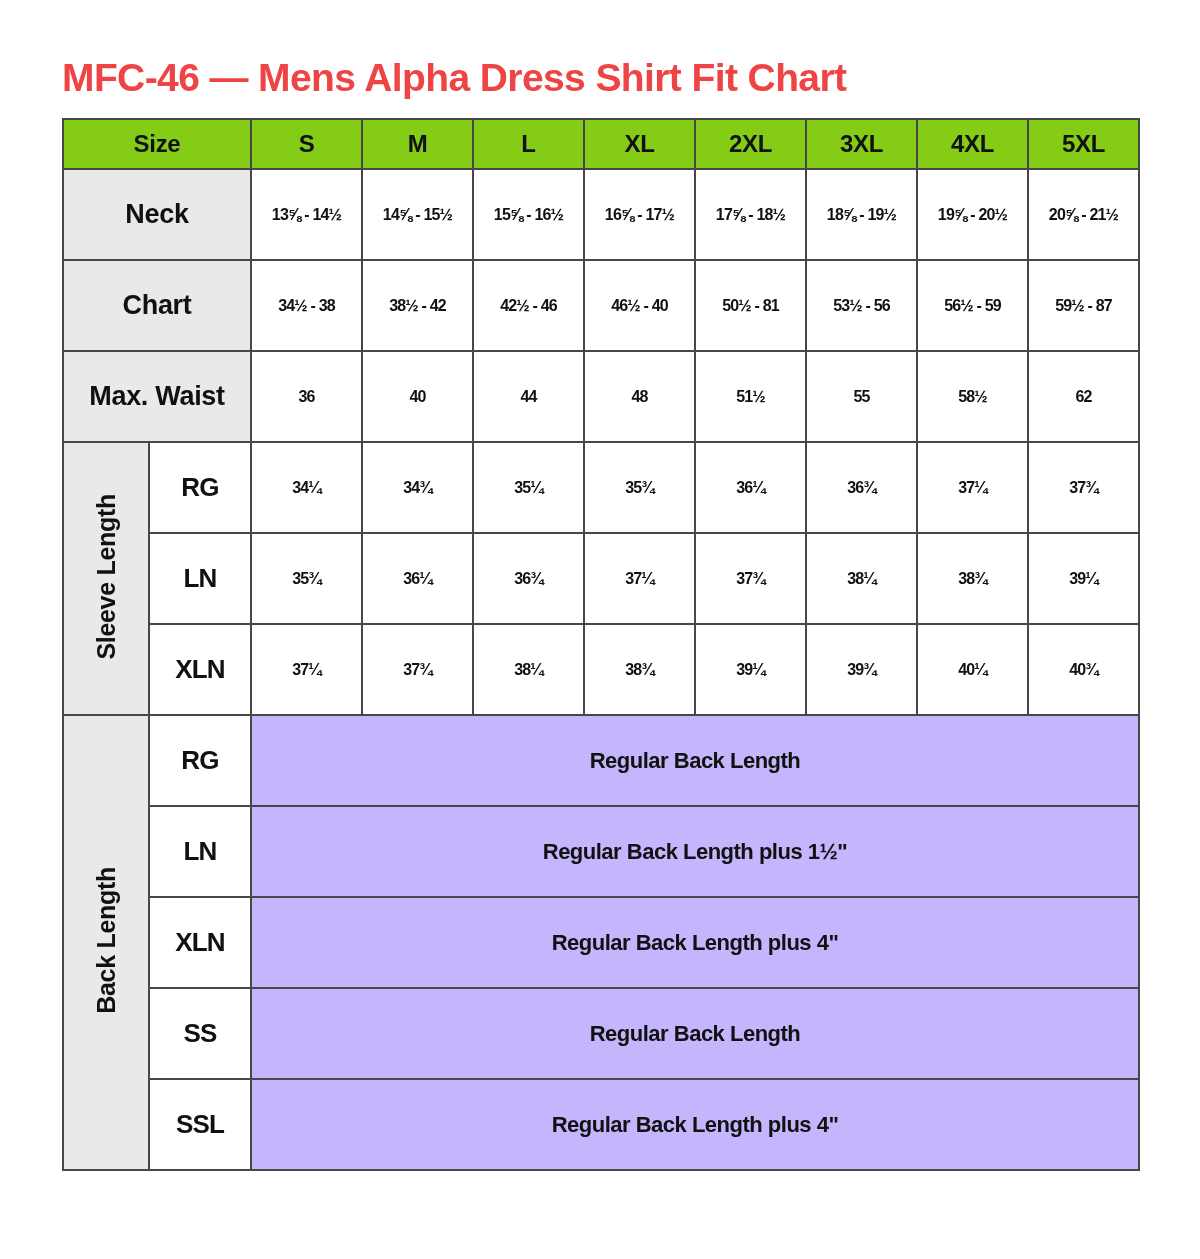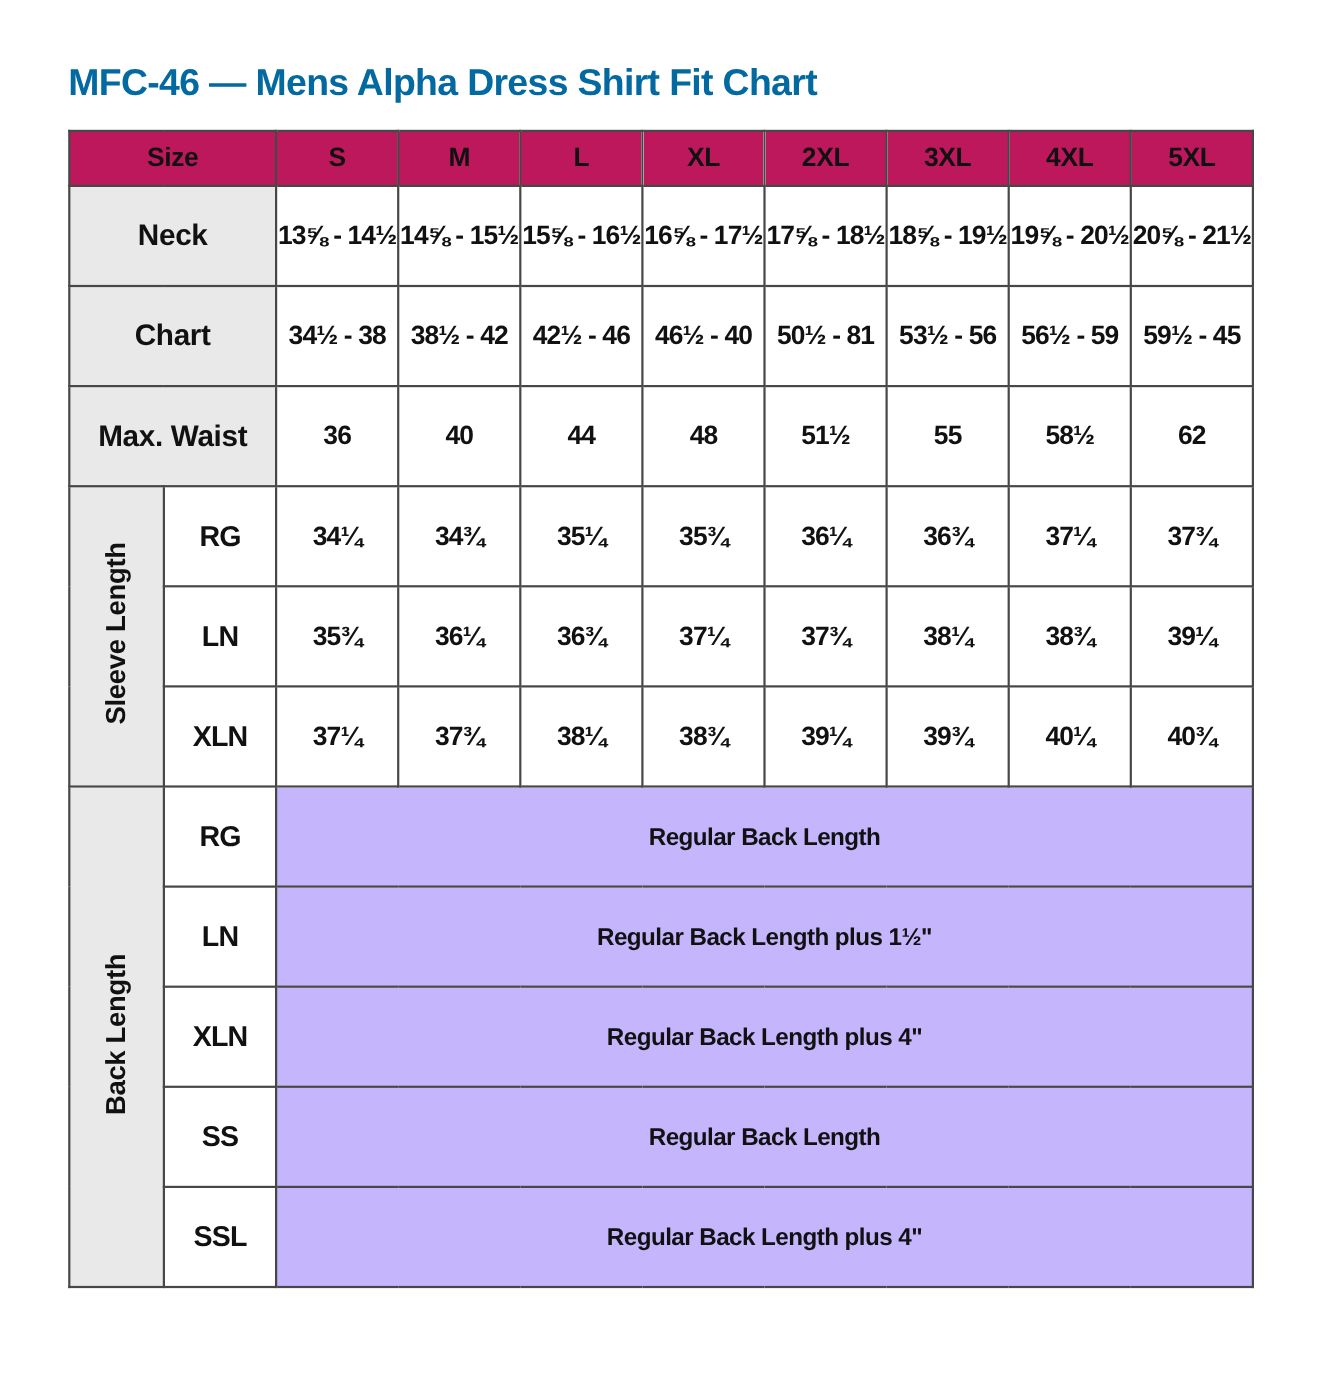--- a/index.html
+++ b/index.html
@@ -3,51 +3,51 @@
 <meta charset="utf-8">
 <style>
   html,body{margin:0;padding:0;background:#ffffff;}
   body{
     width:1200px;height:1259px;position:relative;
     font-family:"Liberation Sans", sans-serif;color:#111;
     -webkit-font-smoothing:antialiased;
   }
   .page-title{
     position:absolute;left:62px;top:56px;margin:0;
-    font-size:34px;font-weight:bold;letter-spacing:-0.6px;color:#0369a1;
+    font-size:39px;font-weight:bold;letter-spacing:-0.6px;color:#ef4444;
   }
   table.fit-chart{
     position:absolute;left:62px;top:118px;
     border-collapse:collapse;table-layout:fixed;
     width:1076px;
   }
   .fit-chart th,.fit-chart td{
     border:2px solid #474747;
     text-align:center;vertical-align:middle;
     padding:0;overflow:hidden;
   }
   tr.hrow{height:50px;}
   tr.drow{height:91px;}
   .hdr{
-    background:#be185d;font-weight:bold;font-size:24px;letter-spacing:-0.3px;
+    background:#84cc16;font-weight:bold;font-size:24px;letter-spacing:-0.3px;
   }
   .lbl{
     background:#e9e9e9;font-weight:bold;font-size:27px;letter-spacing:-0.3px;
   }
   .vlbl{background:#e9e9e9;}
   .vtext{
     display:inline-block;
     writing-mode:vertical-rl;transform:rotate(180deg);
     font-weight:bold;font-size:25px;letter-spacing:-0.3px;white-space:nowrap;
   }
   .code{
     font-size:26px;font-weight:bold;letter-spacing:-0.8px;background:#ffffff;
   }
   .val{
-    font-size:24px;font-weight:bold;letter-spacing:-0.8px;background:#ffffff;
+    font-size:16px;font-weight:bold;letter-spacing:-0.8px;background:#ffffff;
   }
   .span-text{
     font-size:22px;font-weight:bold;letter-spacing:-0.5px;background:#c4b5fd;
   }
 </style>
 </head>
 <body>
 
 <h1 class="page-title">MFC-46 — Mens Alpha Dress Shirt Fit Chart</h1>
 
@@ -92,21 +92,21 @@
 
   <tr class="drow">
     <th class="lbl" colspan="2">Chart</th>
     <td class="val">34½ - 38</td>
     <td class="val">38½ - 42</td>
     <td class="val">42½ - 46</td>
     <td class="val">46½ - 40</td>
     <td class="val">50½ - 81</td>
     <td class="val">53½ - 56</td>
     <td class="val">56½ - 59</td>
-    <td class="val">59½ - 45</td>
+    <td class="val">59½ - 87</td>
   </tr>
 
   <tr class="drow">
     <th class="lbl" colspan="2">Max. Waist</th>
     <td class="val">36</td>
     <td class="val">40</td>
     <td class="val">44</td>
     <td class="val">48</td>
     <td class="val">51½</td>
     <td class="val">55</td>

